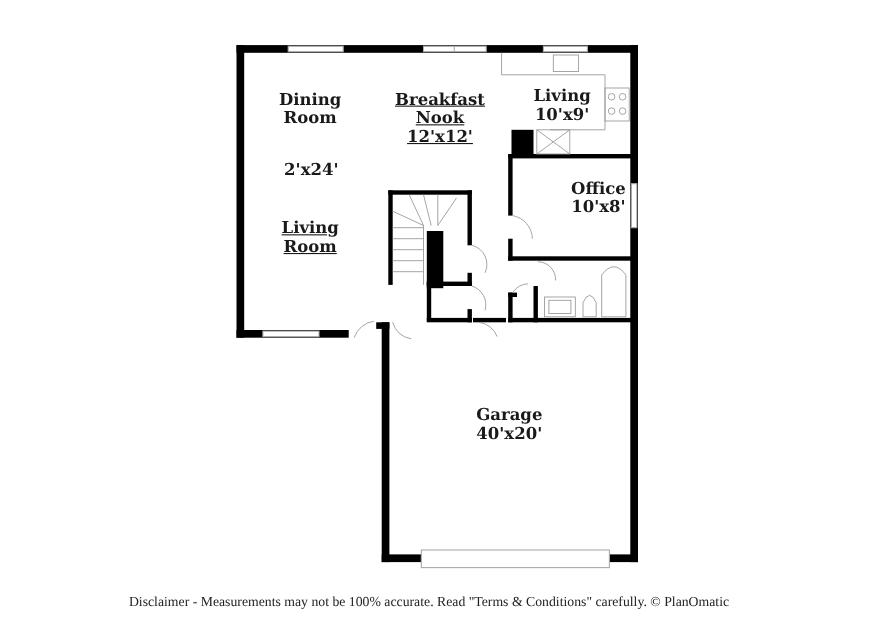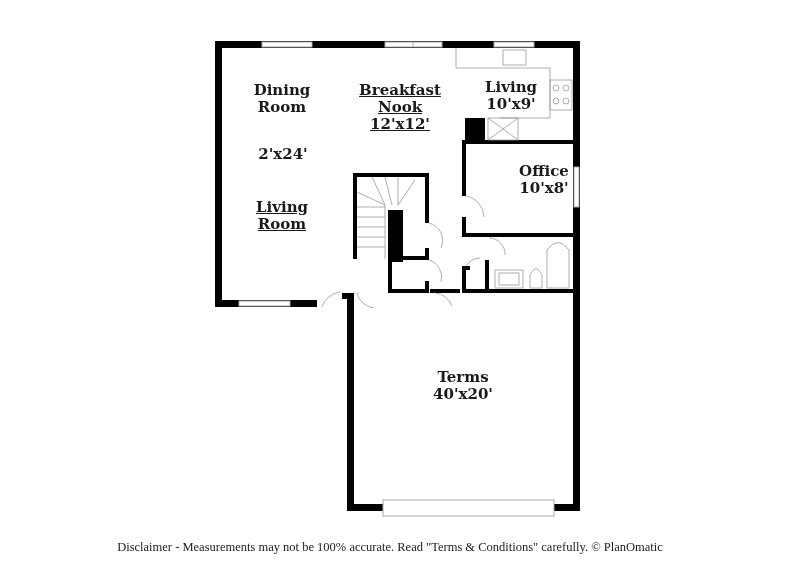--- a/index.html
+++ b/index.html
@@ -125,17 +125,17 @@
 </div>
 <div class="lbl" style="left:282px; top:199px;text-decoration:underline;">
   <span>Living</span>
   <span>Room</span>
 </div>
 <div class="lbl" style="left:524px; top:163px;margin-left:20px;">
   <span>Office</span>
   <span>10'x8'</span>
 </div>
 <div class="lbl" style="left:463px; top:369px;">
-  <span>Terms</span>
+  <span>Garage</span>
   <span>40'x20'</span>
 </div>
 
 <div class="disclaimer">Disclaimer - Measurements may not be 100% accurate. Read "Terms &amp; Conditions" carefully. © PlanOmatic</div>
 
 </body></html>

